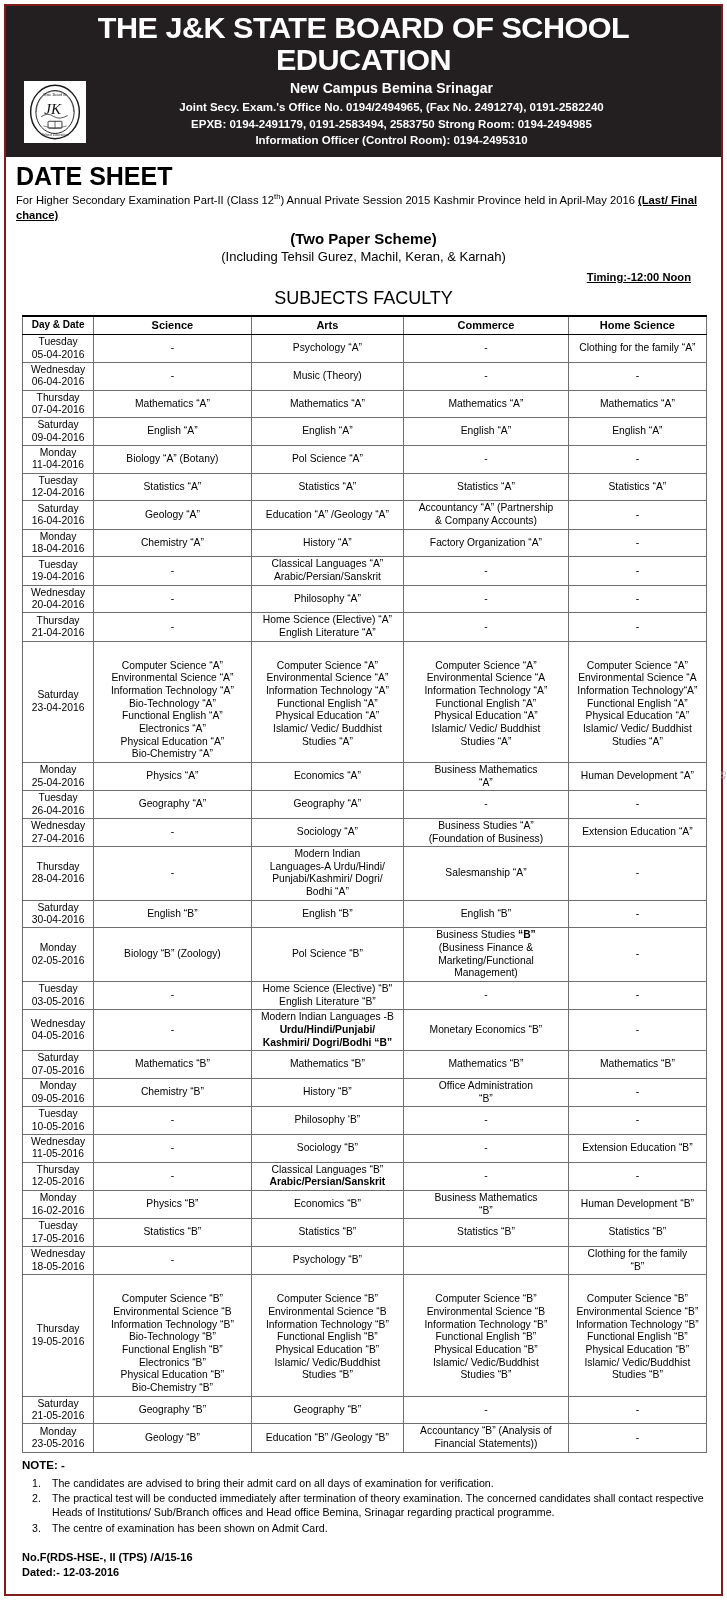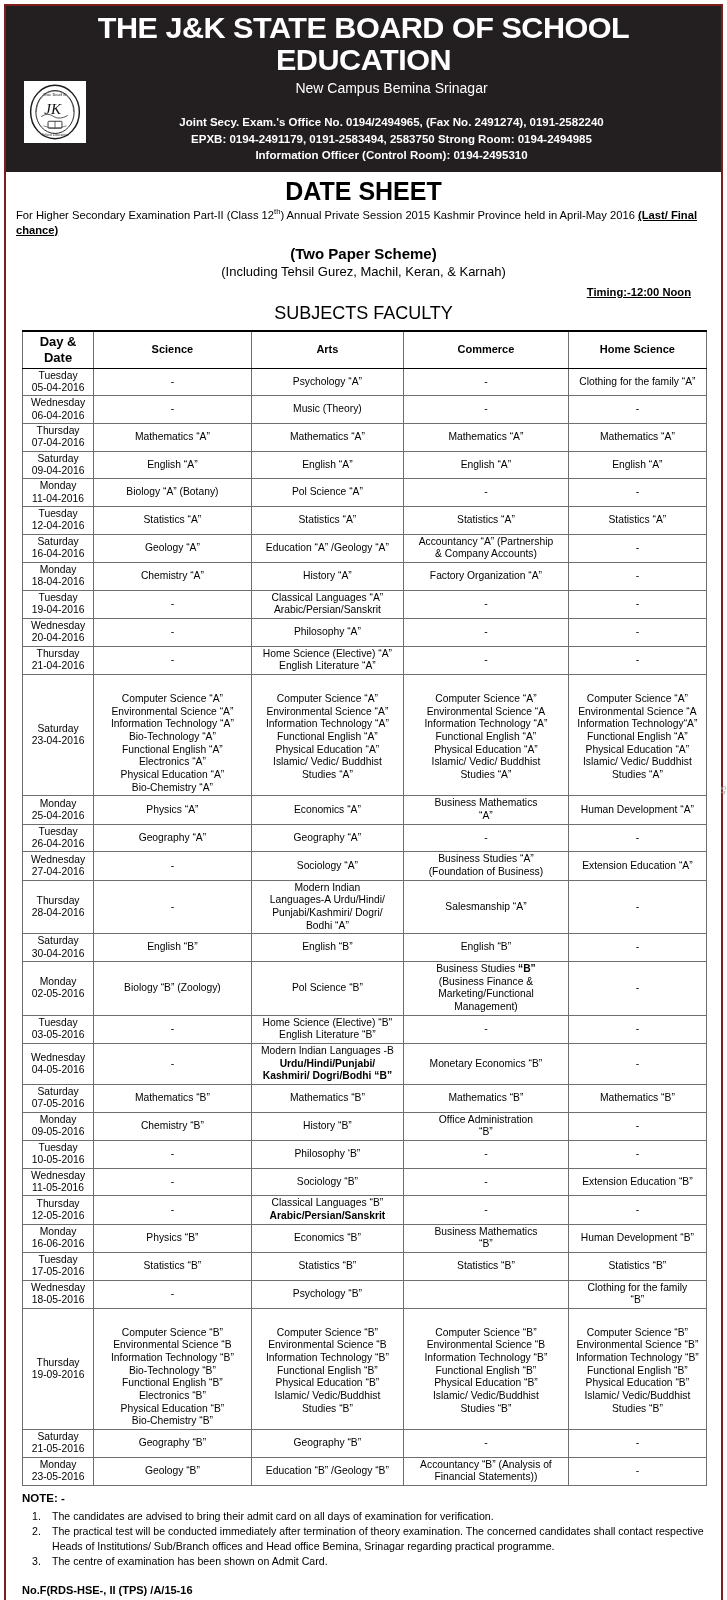--- a/index.html
+++ b/index.html
@@ -55,29 +55,29 @@
     flex: 0 0 62px;
     display:flex; align-items:center; justify-content:center;
     overflow:hidden;
   }
   .header-lines {
     flex: 1 1 auto;
     text-align: center;
     padding-right: 16px;
   }
   .hl-campus {
-    font-size: 14px; font-weight: 400; line-height:1.35;
-    margin-bottom: 16px;
+    font-size: 14px; font-weight: 700; line-height:1.35;
+    margin-bottom: 1px;
   }
   .hl { font-size: 11.5px; font-weight: 700; line-height: 1.45; }
 
   
   .title-area { padding: 4px 10px 2px 10px; }
   .date-sheet {
-    text-align:center; font-size: 25px; font-weight: 700;
+    text-align:left; font-size: 25px; font-weight: 700;
     letter-spacing: 0px; line-height:1.1; margin: 2px 0 2px 0;
   }
   .subtitle {
     font-size: 11.2px; line-height: 1.35; text-align: left;
     margin: 0 0 2px 0;
   }
   .subtitle b { font-weight: 700; text-decoration: underline; }
   .sup { font-size: 7.6px; vertical-align: super; }
   .two-paper {
     text-align:center; font-weight: 700; font-size: 15px;
@@ -110,21 +110,21 @@
     text-align: center;
     vertical-align: middle;
   }
   table.ds thead th {
     border-top: 2px solid #000;
     border-bottom: 1.6px solid #000;
     font-weight: 700;
     font-size: 11px;
     padding: 2px 2px;
   }
-  table.ds thead th:first-child { font-size: 13px; }
+  table.ds thead th:first-child { font-size: 10px; }
   col.c-date { width: 70px; }
   col.c-sci  { width: 155px; }
   col.c-art  { width: 150px; }
   col.c-com  { width: 162px; }
   col.c-home { width: 136px; }
 
   td.datecell { line-height: 1.2; padding: 1px 1px; font-size: 10.3px; }
   td.left-al { text-align: left; padding-left: 4px; }
   .blk { white-space: pre-line; }
   tr.bigblock td { vertical-align: middle; }
@@ -462,21 +462,21 @@
                 <div>12-05-2016</div>
               </td>
               <td class="blk">-</td>
               <td class="blk">Classical Languages “B”<br><b>Arabic/Persian/Sanskrit</b></td>
               <td class="blk">-</td>
               <td class="blk">-</td>
             </tr>
             <tr>
               <td class="datecell">
                 <div>Monday</div>
-                <div>16-06-2016</div>
+                <div>16-02-2016</div>
               </td>
               <td class="blk">Physics “B”</td>
               <td class="blk">Economics “B”</td>
               <td class="blk">Business Mathematics<br>“B”</td>
               <td class="blk">Human Development “B”</td>
             </tr>
             <tr>
               <td class="datecell">
                 <div>Tuesday</div>
                 <div>17-05-2016</div>
@@ -492,21 +492,21 @@
                 <div>18-05-2016</div>
               </td>
               <td class="blk">-</td>
               <td class="blk">Psychology “B”</td>
               <td class="blk"></td>
               <td class="blk">Clothing for the family<br>“B”</td>
             </tr>
             <tr class="bigblock">
               <td class="datecell">
                 <div>Thursday</div>
-                <div>19-09-2016</div>
+                <div>19-05-2016</div>
               </td>
               <td class="blk left-al">Computer Science “B”<br>Environmental Science “B<br>Information Technology “B”<br>Bio-Technology “B”<br>Functional English “B”<br>Electronics “B”<br>Physical Education “B”<br>Bio-Chemistry “B”</td>
               <td class="blk left-al">Computer Science “B”<br>Environmental Science “B<br>Information Technology “B”<br>Functional English “B”<br>Physical Education “B”<br>Islamic/ Vedic/Buddhist<br>Studies “B”</td>
               <td class="blk left-al">Computer Science “B”<br>Environmental Science “B<br>Information Technology “B”<br>Functional English “B”<br>Physical Education “B”<br>Islamic/ Vedic/Buddhist<br>Studies “B”</td>
               <td class="blk left-al">Computer Science “B”<br>Environmental Science “B”<br>Information Technology “B”<br>Functional English “B”<br>Physical Education “B”<br>Islamic/ Vedic/Buddhist<br>Studies “B”</td>
             </tr>
             <tr>
               <td class="datecell">
                 <div>Saturday</div>
                 <div>21-05-2016</div>

